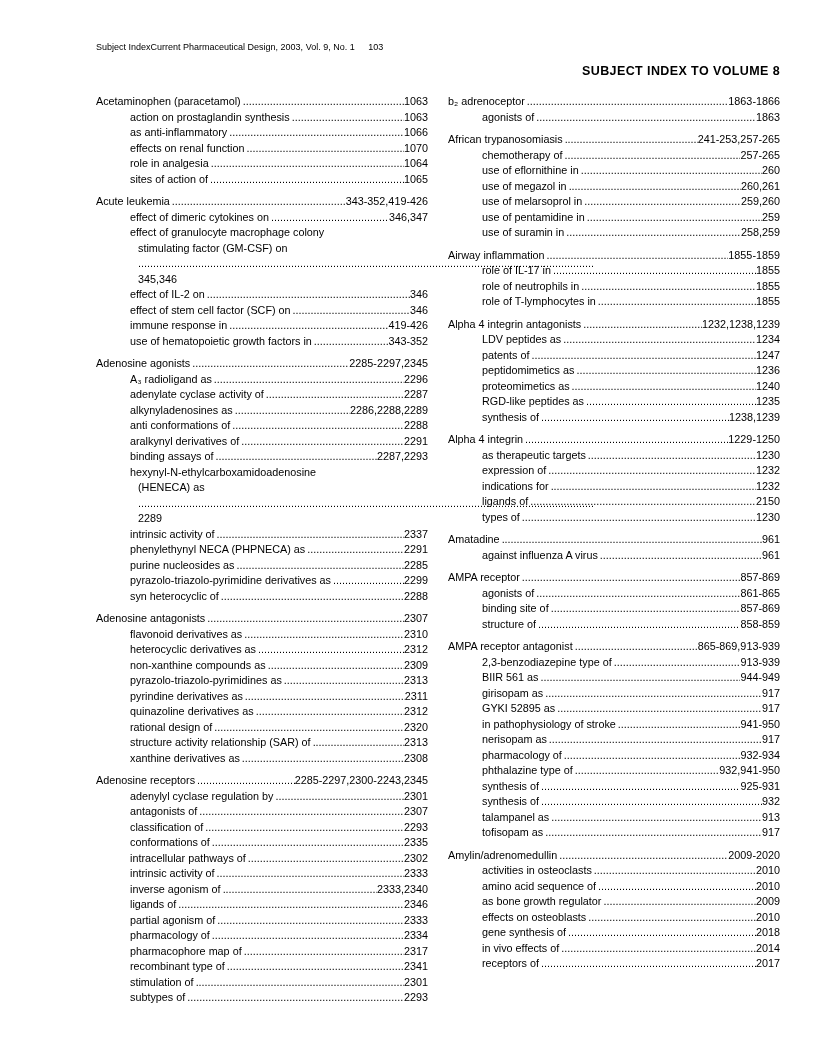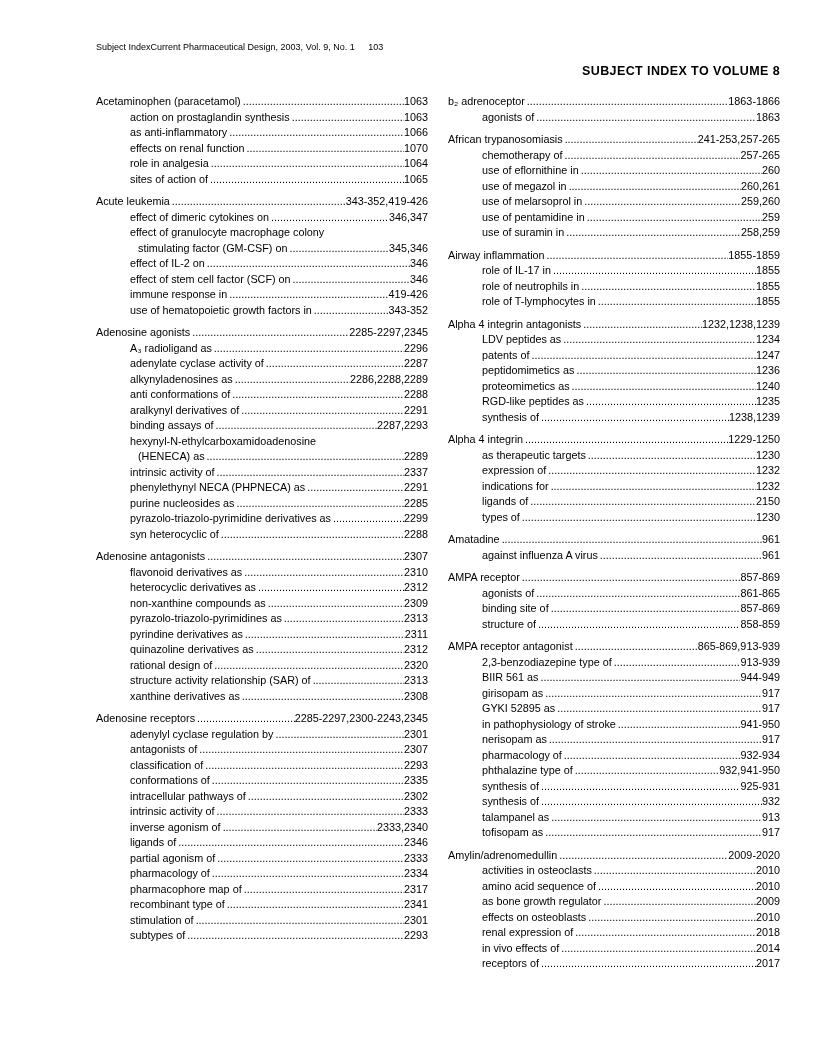--- a/index.html
+++ b/index.html
@@ -26,21 +26,21 @@
   .columns { display: flex; gap: 20px; }
   .col { flex: 1 1 0; min-width: 0; }
   .group { margin: 0 0 7px 0; }
   .line {
     display: flex; align-items: baseline;
     font-size: 10.8px; line-height: 15.5px;
     white-space: nowrap;
   }
   .line .term { padding-right: 2px; }
   .line.sub  { padding-left: 34px; }
-  .line.cont { padding-left: 42px; }
+  .line.cont { padding-left: 42px; flex-direction: column; }
   .line.pre  { padding-left: 34px; }
   .dots {
     flex: 1 1 auto;
     overflow: hidden;
     white-space: nowrap;
     min-width: 6px;
   }
   .dots::after {
     content: "........................................................................................................................................................";
   }
@@ -594,21 +594,21 @@
             <span class="term">as bone growth regulator</span>
             <span class="dots"></span>
             <span class="pg">2009</span>
           </div>
           <div class="line sub">
             <span class="term">effects on osteoblasts</span>
             <span class="dots"></span>
             <span class="pg">2010</span>
           </div>
           <div class="line sub">
-            <span class="term">renal expression of</span>
+            <span class="term">gene synthesis of</span>
             <span class="dots"></span>
             <span class="pg">2018</span>
           </div>
           <div class="line sub">
             <span class="term">in vivo effects of</span>
             <span class="dots"></span>
             <span class="pg">2014</span>
           </div>
           <div class="line sub">
             <span class="term">receptors of</span>

